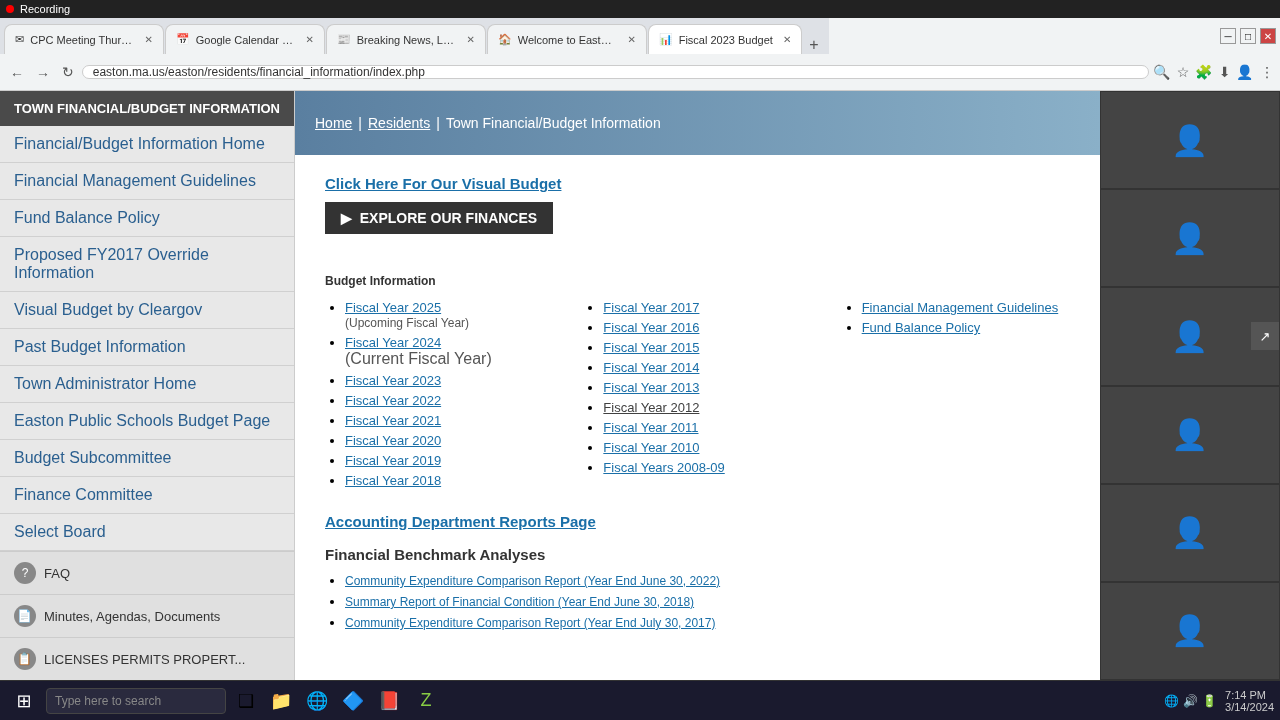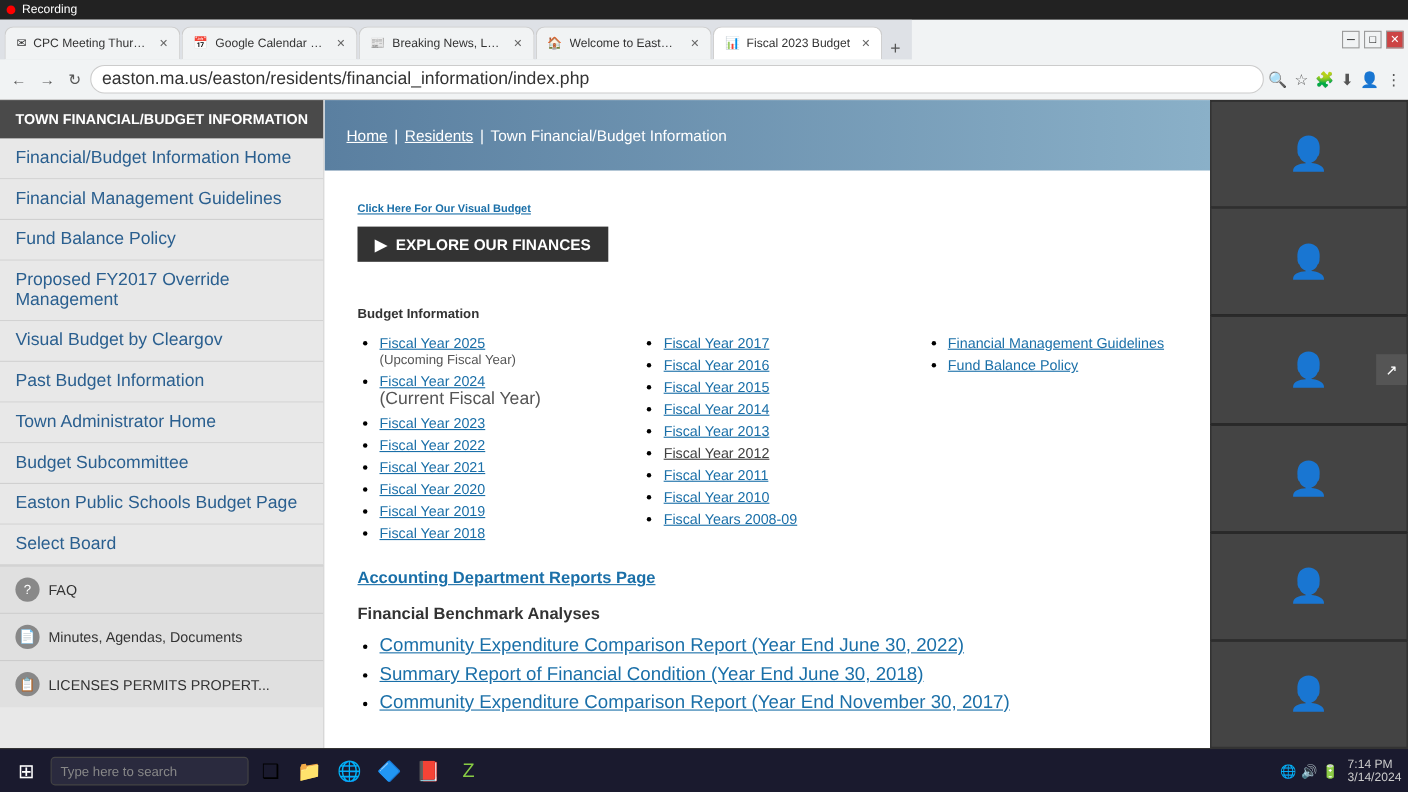--- a/index.html
+++ b/index.html
@@ -14,56 +14,56 @@
     .tab-bar { display: flex; align-items: flex-end; padding: 4px 4px 0 4px; gap: 1px; background: #dee1e6; height: 36px; }
     .tab { background: #f1f3f4; border: 1px solid #ccc; border-bottom: none; border-radius: 8px 8px 0 0; padding: 4px 10px; font-size: 11px; color: #333; display: flex; align-items: center; gap: 6px; cursor: pointer; max-width: 160px; overflow: hidden; white-space: nowrap; text-overflow: ellipsis; height: 30px; }
     .tab.active { background: #fff; z-index: 1; }
     .tab-close { font-size: 10px; color: #666; margin-left: 4px; cursor: pointer; }
     .new-tab-btn { background: none; border: none; font-size: 16px; cursor: pointer; padding: 0 6px; color: #555; }
     .window-controls { display: flex; gap: 4px; align-items: center; margin-left: auto; padding: 4px; }
     .win-btn { width: 16px; height: 16px; font-size: 10px; border: 1px solid #999; background: #f1f3f4; cursor: pointer; display: flex; align-items: center; justify-content: center; }
 
     .address-bar-row { display: flex; align-items: center; padding: 4px 6px; gap: 4px; background: #f1f3f4; height: 36px; }
     .nav-btn { background: none; border: none; cursor: pointer; font-size: 14px; color: #555; padding: 2px 4px; }
-    .address-bar { flex: 1; height: 26px; border: 1px solid #ccc; border-radius: 13px; padding: 0 10px; font-size: 16px; background: #fff; display: flex; align-items: center; color: #333; }
+    .address-bar { flex: 1; height: 14px; border: 1px solid #ccc; border-radius: 13px; padding: 0 10px; font-size: 12px; background: #fff; display: flex; align-items: center; color: #333; }
     .toolbar-icons { display: flex; gap: 6px; align-items: center; }
     .toolbar-icon { font-size: 14px; cursor: pointer; color: #555; }
 
     
     .main-layout { display: flex; flex: 1; overflow: hidden; }
 
     
     .sidebar { width: 295px; background: #e8e8e8; border-right: 1px solid #ccc; overflow-y: auto; flex-shrink: 0; }
     .sidebar-section-title { background: #4a4a4a; color: #fff; font-size: 13px; font-weight: bold; padding: 10px 14px; text-transform: uppercase; }
     .sidebar-item { padding: 9px 14px; font-size: 16px; color: #2a5f8f; cursor: pointer; border-bottom: 1px solid #d0d0d0; background: #e8e8e8; }
     .sidebar-bottom-item { display: flex; align-items: center; gap: 8px; padding: 10px 14px; font-size: 13px; color: #333; cursor: pointer; border-top: 1px solid #ccc; background: #e0e0e0; }
     .sidebar-bottom-item .icon-circle { width: 22px; height: 22px; border-radius: 50%; background: #888; display: flex; align-items: center; justify-content: center; color: #fff; font-size: 12px; flex-shrink: 0; }
 
     
     .content-area { flex: 1; overflow-y: auto; background: #fff; }
     .breadcrumb-banner { background: linear-gradient(to right, #5a7fa0, #8ab0c8); padding: 24px 20px; color: #fff; font-size: 14px; display: flex; align-items: center; gap: 6px; min-height: 35px; }
 
     .content-body { padding: 20px 30px; }
 
-    .visual-budget-link { color: #1a6fa8; font-size: 10px; font-weight: bold; text-decoration: underline; cursor: pointer; display: block; margin-bottom: 10px; margin-top: 10px; }
+    .visual-budget-link { color: #1a6fa8; font-size: 15px; font-weight: bold; text-decoration: underline; cursor: pointer; display: block; margin-bottom: 10px; }
     .explore-btn { display: inline-flex; align-items: center; gap: 8px; background: #333; color: #fff; padding: 8px 16px; font-size: 14px; font-weight: bold; cursor: pointer; border: none; margin-bottom: 20px; }
 
     .section-title { font-size: 12px; font-weight: bold; color: #333; margin-bottom: 12px; }
 
     .budget-grid { display: flex; gap: 30px; margin-bottom: 20px; }
     .budget-col { flex: 1; }
     .budget-list { list-style: disc; padding-left: 20px; }
     .budget-list li { margin-bottom: 5px; }
 
     .section-link { color: #1a6fa8; font-size: 15px; font-weight: bold; text-decoration: underline; cursor: pointer; display: block; margin-bottom: 16px; }
 
     .benchmark-title { font-size: 15px; font-weight: bold; color: #333; margin-bottom: 10px; }
     .benchmark-list { list-style: disc; padding-left: 20px; }
     .benchmark-list li { margin-bottom: 6px; }
-    .benchmark-list li a { color: #1a6fa8; text-decoration: underline; cursor: pointer; font-size: 17px; }
+    .benchmark-list li a { color: #1a6fa8; text-decoration: underline; cursor: pointer; font-size: 12px; }
 
     
     .right-panel { width: 180px; background: #111; display: flex; flex-direction: column; flex-shrink: 0; }
     .video-feed { flex: 1; background: #222; border: 1px solid #333; position: relative; display: flex; align-items: center; justify-content: center; overflow: hidden; }
     .video-feed-img { width: 100%; height: 100%; background: #444; display: flex; align-items: center; justify-content: center; }
     .person-silhouette { font-size: 30px; color: #888; }
     .share-btn { position: absolute; right: 0; top: 50%; transform: translateY(-50%); background: #555; color: #fff; width: 28px; height: 28px; display: flex; align-items: center; justify-content: center; cursor: pointer; z-index: 10; }
 
     
     .taskbar { height: 40px; background: #1a1a2e; display: flex; align-items: center; padding: 0 6px; gap: 4px; border-top: 1px solid #333; flex-shrink: 0; }
@@ -137,26 +137,27 @@
 </div>
 
 <div class="main-layout">
 
   <div class="sidebar">
     <div class="sidebar-section-title">TOWN FINANCIAL/BUDGET INFORMATION</div>
     <div id="sidebar-items">
         <div class="sidebar-item">Financial/Budget Information Home</div>
         <div class="sidebar-item">Financial Management Guidelines</div>
         <div class="sidebar-item">Fund Balance Policy</div>
-        <div class="sidebar-item">Proposed FY2017 Override Management</div>
+        <div class="sidebar-item">Proposed FY2017 Override Information</div>
         <div class="sidebar-item">Visual Budget by Cleargov</div>
         <div class="sidebar-item">Past Budget Information</div>
         <div class="sidebar-item">Town Administrator Home</div>
+        <div class="sidebar-item">Easton Public Schools Budget Page</div>
         <div class="sidebar-item">Budget Subcommittee</div>
-        <div class="sidebar-item">Easton Public Schools Budget Page</div>
+        <div class="sidebar-item">Finance Committee</div>
         <div class="sidebar-item">Select Board</div>
       </div>
     <div id="sidebar-bottom">
         <div class="sidebar-bottom-item">
           <div class="icon-circle">?</div>
           <span>FAQ</span>
         </div>
         <div class="sidebar-bottom-item">
           <div class="icon-circle">📄</div>
           <span>Minutes, Agendas, Documents</span>
@@ -226,21 +227,21 @@
             </ul>
         </div>
       </div>
 
       <a class="section-link">Accounting Department Reports Page</a>
 
       <div class="benchmark-title">Financial Benchmark Analyses</div>
       <ul class="benchmark-list" id="benchmark-list">
           <li><a href="#" style="color:#1a6fa8;text-decoration:underline;">Community Expenditure Comparison Report (Year End June 30, 2022)</a></li>
           <li><a href="#" style="color:#1a6fa8;text-decoration:underline;">Summary Report of Financial Condition (Year End June 30, 2018)</a></li>
-          <li><a href="#" style="color:#1a6fa8;text-decoration:underline;">Community Expenditure Comparison Report (Year End November 30, 2017)</a></li>
+          <li><a href="#" style="color:#1a6fa8;text-decoration:underline;">Community Expenditure Comparison Report (Year End July 30, 2017)</a></li>
         </ul>
     </div>
   </div>
 
   <div class="right-panel" id="right-panel">
       <div class="video-feed" style="background: rgb(58, 58, 58);">
         <div class="video-feed-img">
           <span class="person-silhouette">👤</span>
         </div>
       </div>

